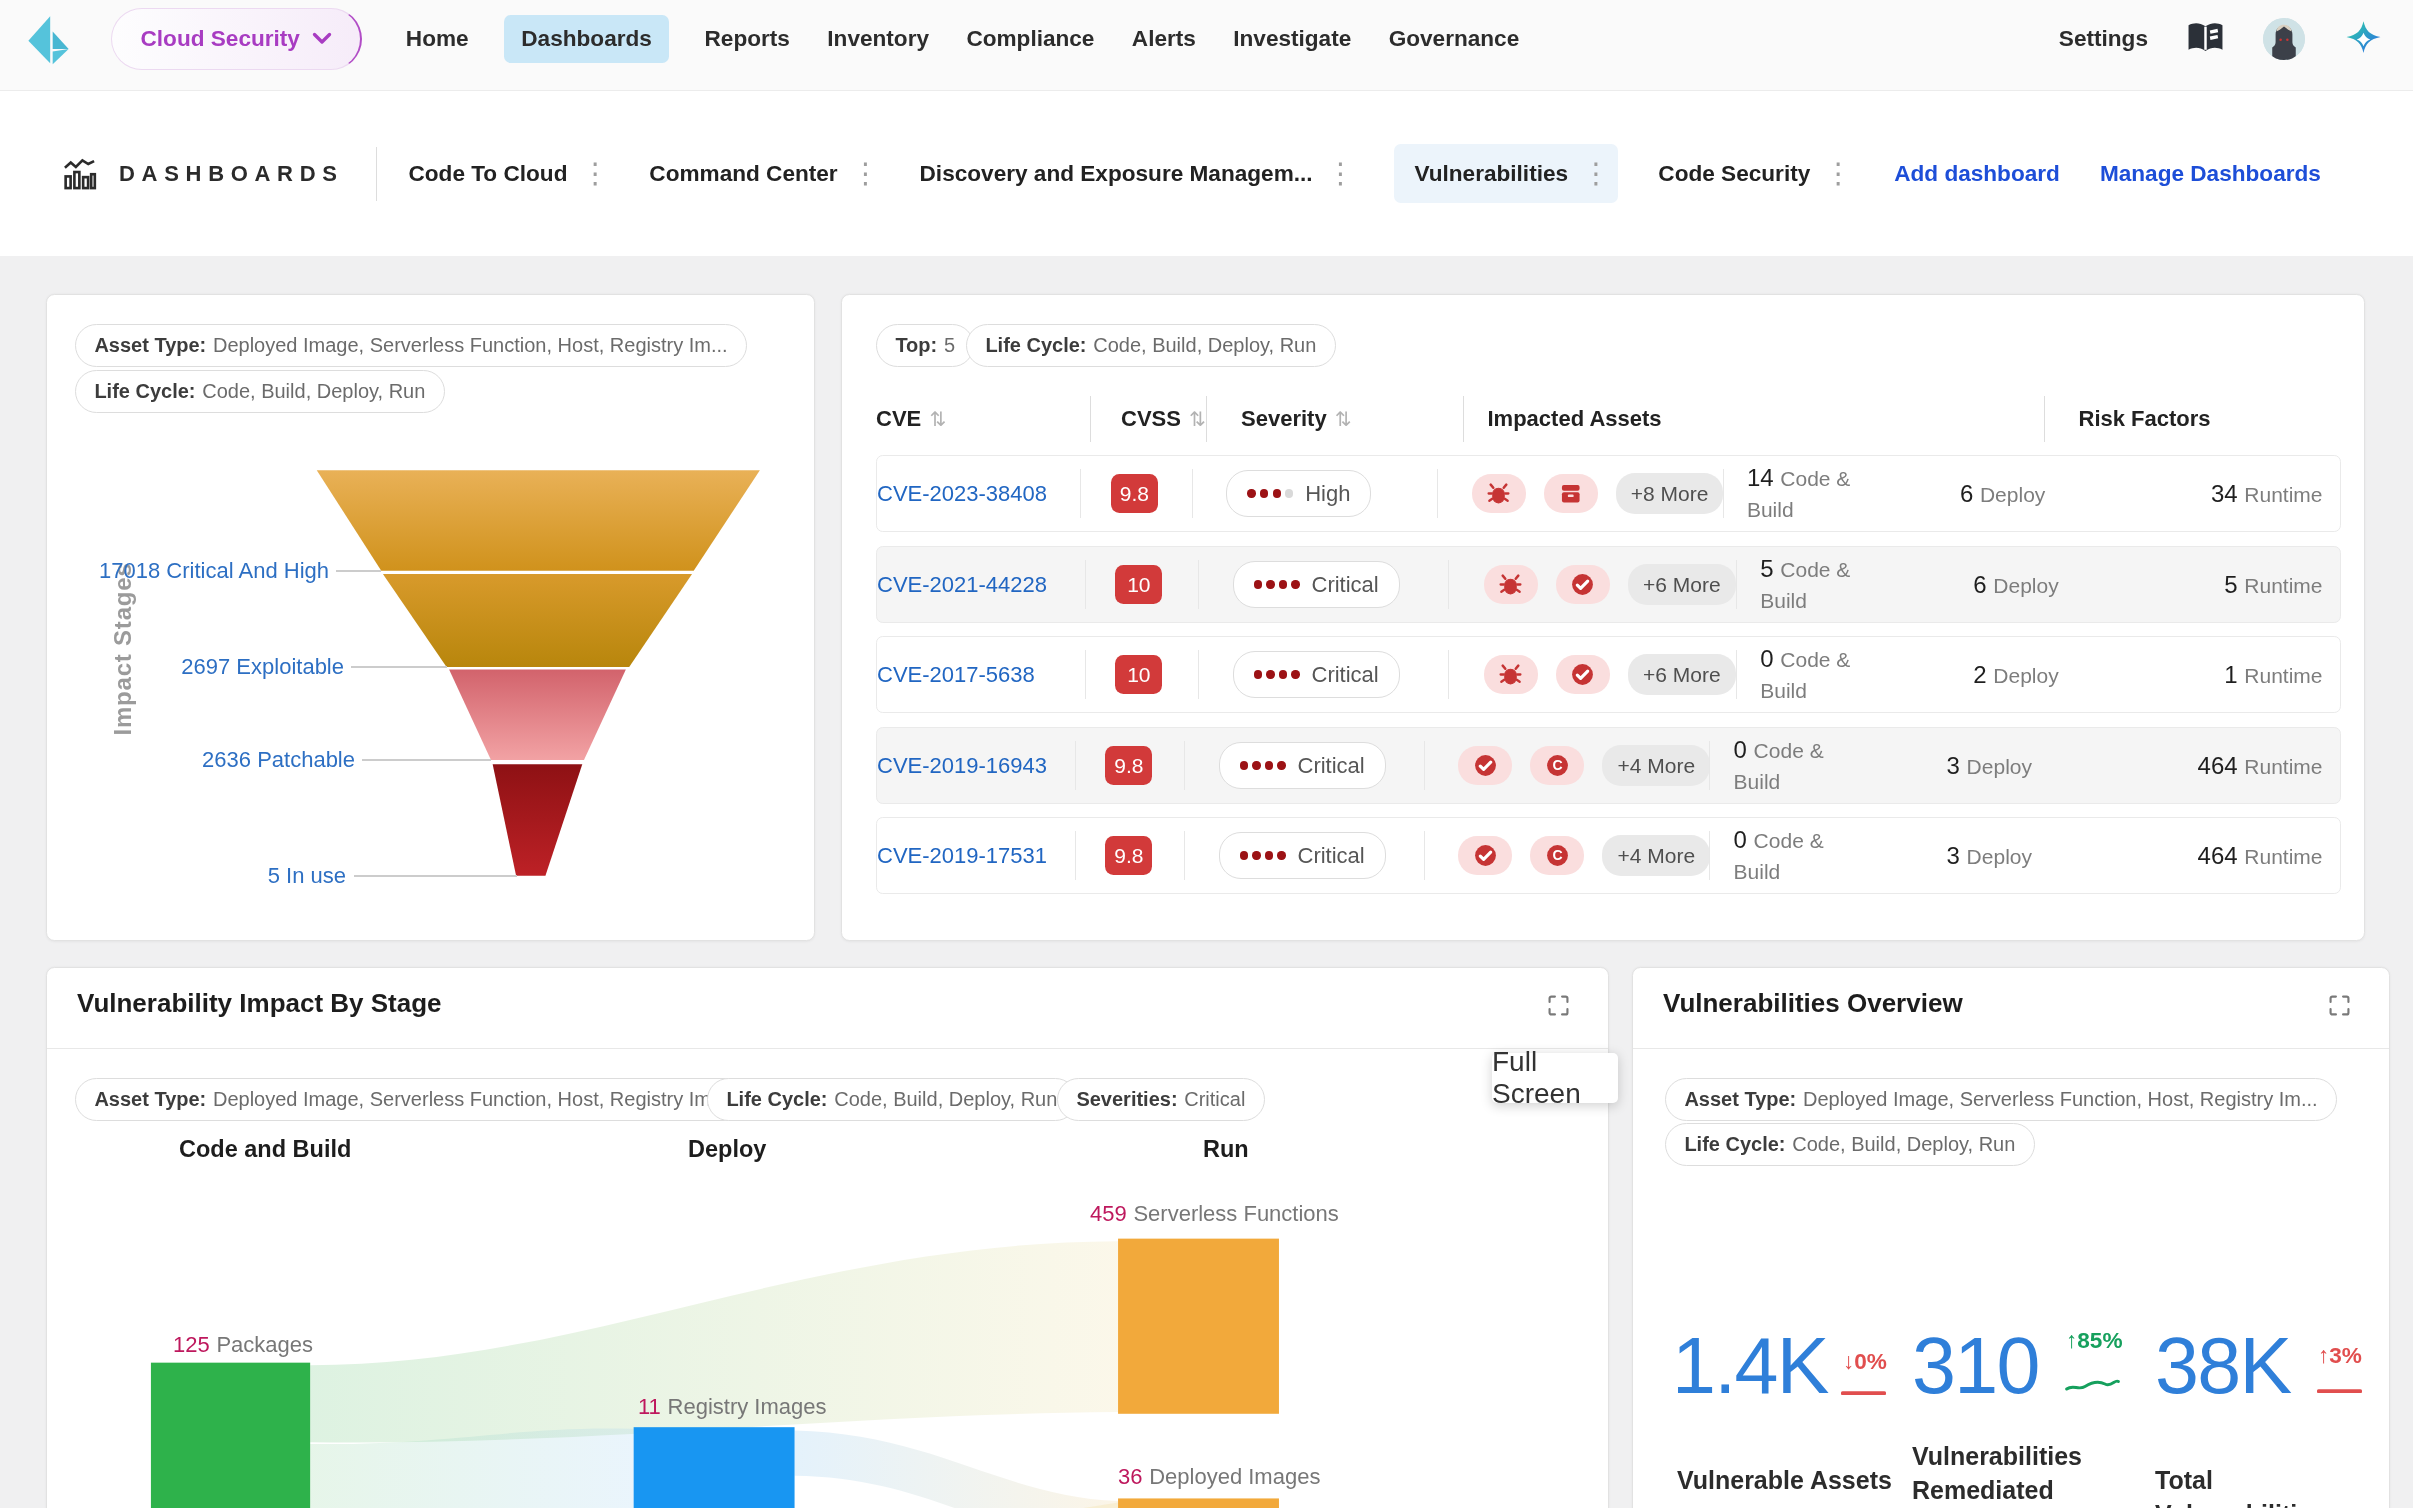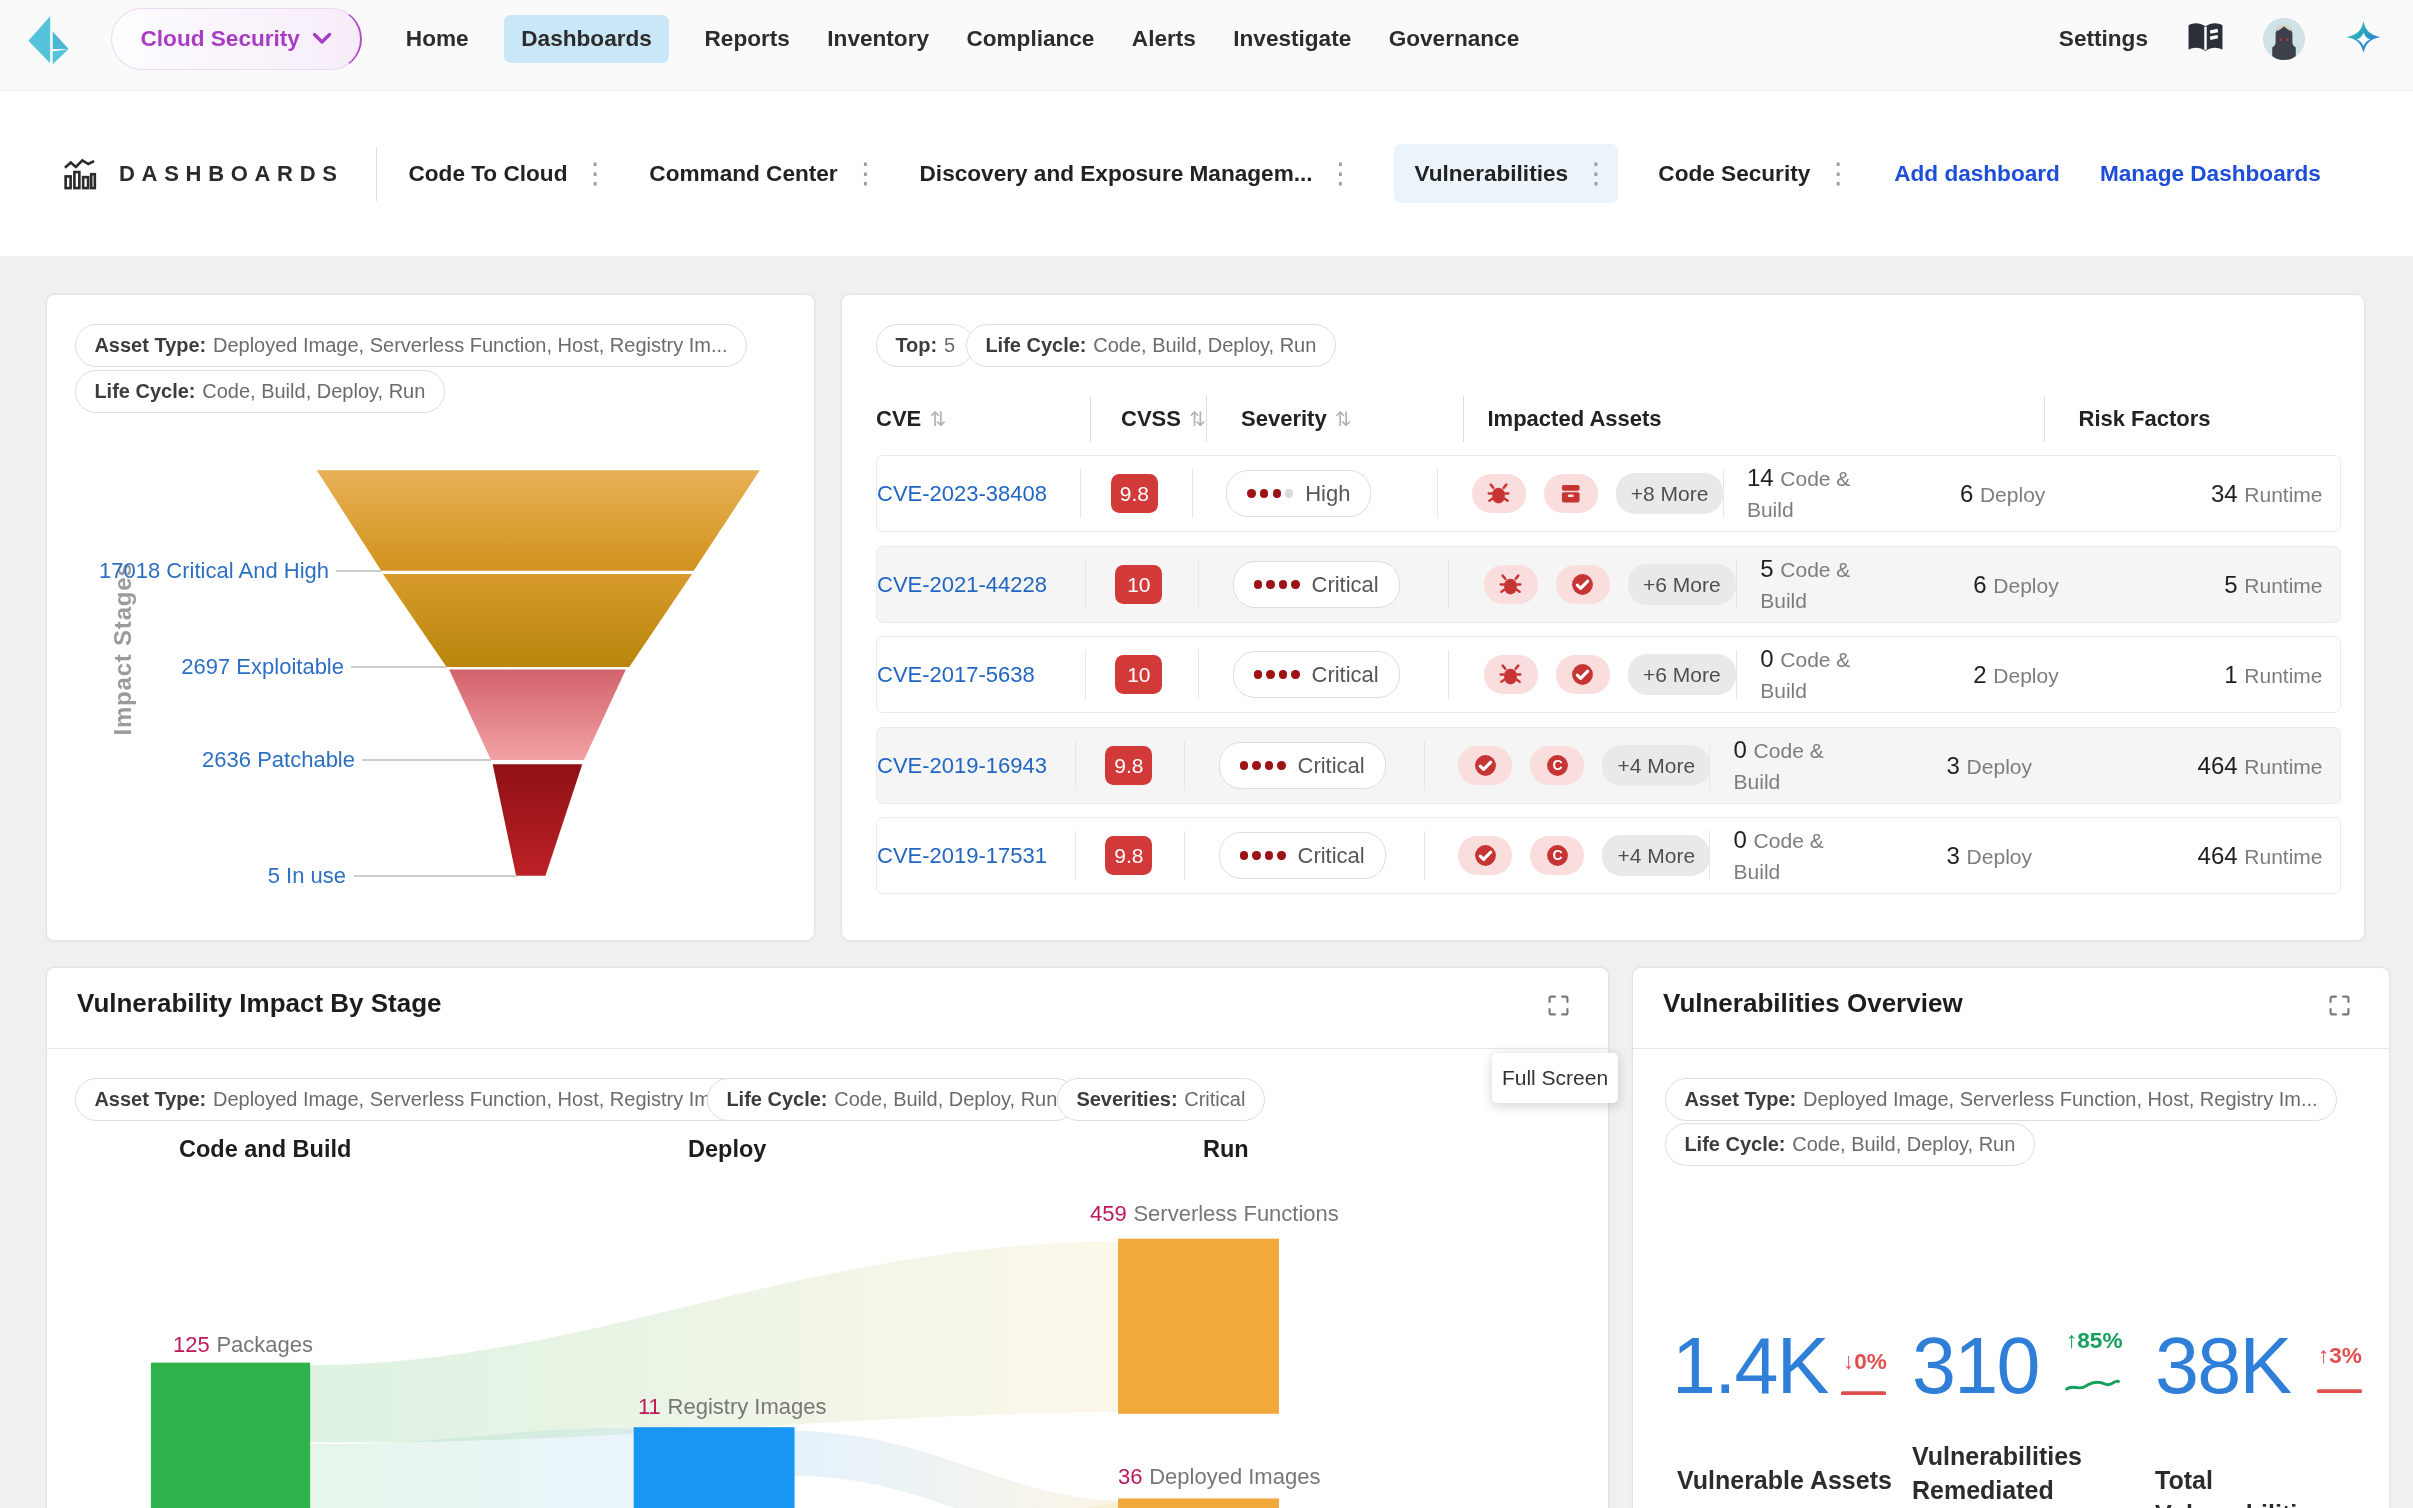--- a/index.html
+++ b/index.html
@@ -50,21 +50,21 @@
           border:1.3px solid #ddd; border-radius:23.5px; padding:9.2px 18.4px;
           font-size:20px; color:#6b6b6b; background:#fff; white-space:nowrap; cursor:default; }
   .chip b { color:#3c3c3c; font-weight:bold; }
 
   
   .panel-title { position:absolute; left:30px; top:20px; font-size:26px; font-weight:bold; color:#1d1d1d; }
   .expand-btn { position:absolute; right:37px; top:25px; cursor:pointer; }
   .panel-hr { position:absolute; left:0; right:0; top:80px; height:0.8px; background:#e8e8e8; }
   .tooltip { position:absolute; right:-10px; top:85px; width:126px; height:50px; background:#fff;
              border-radius:5px; box-shadow:0 2.5px 11.7px rgba(0,0,0,.18); display:flex;
-             align-items:center; justify-content:center; font-size:21px; color:#333; z-index:6; }
+             align-items:center; justify-content:center; font-size:28px; color:#333; z-index:6; }
 
   
   .funnel-svg { position:absolute; left:0; top:0; }
   .axis-label { position:absolute; left:-50px; top:340px; width:251px; text-align:center;
                 transform:rotate(-90deg); color:#9b9b9b; font-weight:bold; font-size:24px;
                 letter-spacing:0.8px; white-space:nowrap; }
   .fl { position:absolute; white-space:nowrap; color:#2d6fc3; font-size:22px;
         transform:translateY(-50%); }
   .fline { position:absolute; height:1.7px; background:#cccccc; }
 

